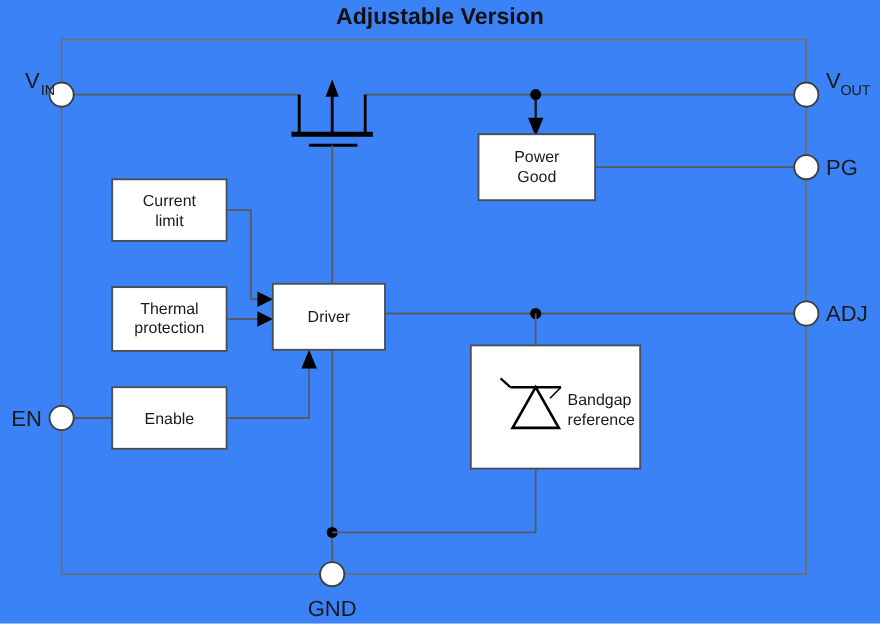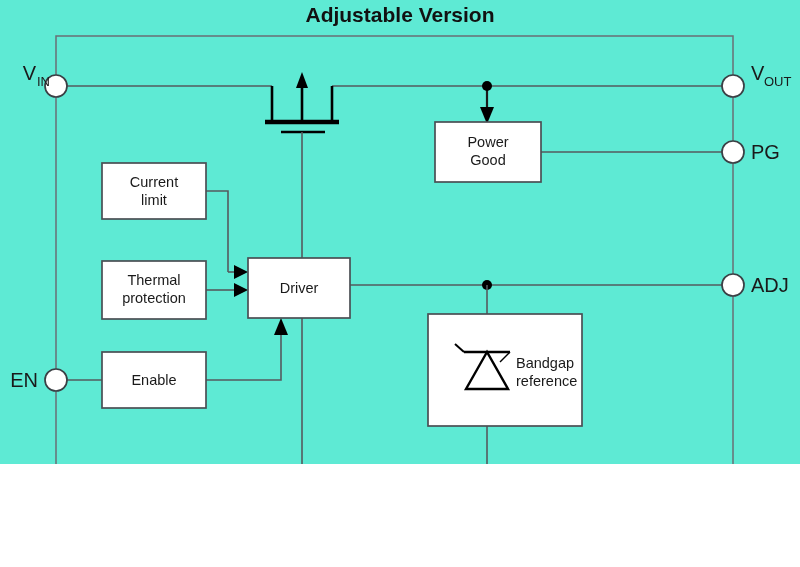--- a/index.html
+++ b/index.html
@@ -7,22 +7,22 @@
     padding: 0;
     background: #ffffff;
   }
   body {
     font-family: "Liberation Sans", sans-serif;
     color: #1a1a1a;
   }
   #stage {
     position: relative;
     width: 800px;
-    height: 464px;
-    background: #5eead4;
+    height: 567px;
+    background: #3b82f6;
     overflow: hidden;
   }
   #diagram-svg {
     position: absolute;
     left: 0;
     top: 0;
   }
   .blk-label {
     font-family: "Liberation Sans", sans-serif;
     font-size: 14.5px;

